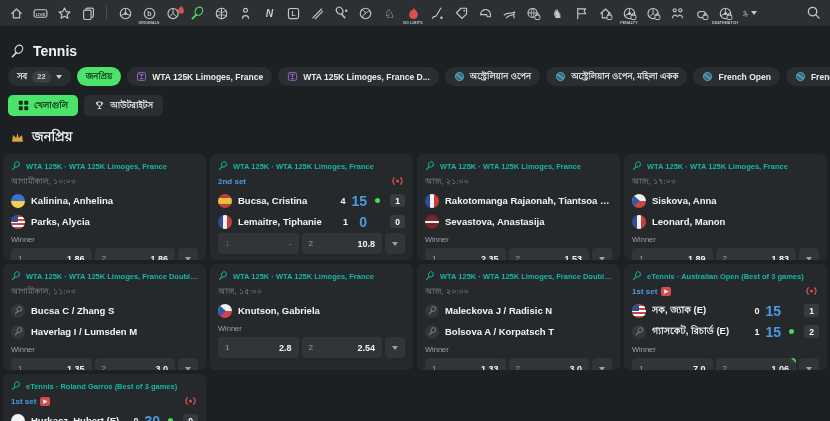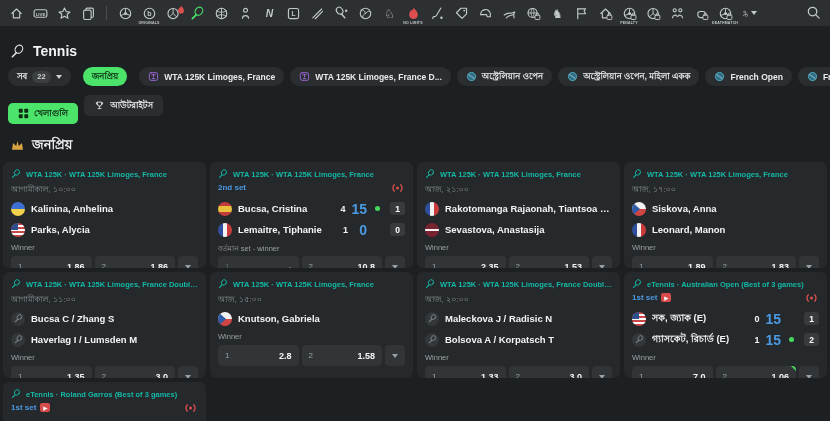--- a/index.html
+++ b/index.html
@@ -13,48 +13,48 @@
   .tb-sub { position:absolute; bottom:-4px; left:50%; transform:translateX(-50%);
     font-size:3.5px; letter-spacing:.2px; color:#c3c8ca; white-space:nowrap; font-weight:bold; }
   .fire-badge { position:absolute; top:-4px; right:-4px; }
   .tb-divider { width:1px; height:14px; background:#4a4e50; margin:0 2px; flex:0 0 aupx; }
   .tb-search { margin-left:auto; color:#c3c8ca; width:16px; height:16px; cursor:pointer; }
 
   .page-head { display:flex; align-items:center; gap:8px; padding:17px 10px 3px; }
   .page-head .ttl { font-size:14px; font-weight:bold; }
   .page-head .racq { color:#e8eaea; display:flex; }
 
-  .filters { display:flex; align-items:flex-end; gap:12px; padding:5px 8px 3px;
+  .filters { display:flex; align-items:flex-end; gap:6px; padding:5px 8px 3px;
     white-space:nowrap; overflow:hidden; }
   .pill { height:19px; background:#2b2e30; border-radius:10px; display:inline-flex;
     align-items:center; gap:5px; padding:0 9px; font-size:8.5px; font-weight:bold;
     color:#e9ebeb; flex:0 0 auto; cursor:pointer; }
   .pill .count { background:#3b3f41; border-radius:8px; padding:1.5px 5px; font-size:7.5px;
     color:#ced2d3; font-weight:bold; }
   .pill.green { background:#4be36a; color:#0d2a14; }
   .tri-down { width:0; height:0; border-left:3.5px solid transparent;
     border-right:3.5px solid transparent; border-top:4px solid #ced2d3; display:inline-block; }
   .tab-ico { display:flex; flex:0 0 auto; }
 
   .view-toggle { display:flex; gap:6px; padding:6px 8px 2px; }
   .btn { height:21px; border-radius:5px; background:#2b2e30; color:#e9ebeb;
     display:inline-flex; align-items:center; gap:5px; padding:0 10px; font-size:8.5px;
     font-weight:bold; cursor:pointer; }
-  .btn.green { background:#4be36a; color:#0d2a14;margin-top:8px; }
+  .btn.green { background:#4be36a; color:#0d2a14; }
 
   .section-head { display:flex; align-items:center; gap:7px; padding:9px 10px 6px; }
   .section-head .ttl { font-size:13px; font-weight:bold; }
 
   .grid { display:grid; grid-template-columns:repeat(4,1fr); gap:4px; margin:0 3px; }
   .card { background:#26292b; border-radius:6px; padding:6px 8px 8px; height:106px;
     overflow:hidden; position:relative; }
   .league-row { display:flex; align-items:center; gap:5px; height:12px; color:#14b8a6; }
   .league { font-size:7.5px; font-weight:bold; white-space:nowrap; overflow:hidden;
     text-overflow:ellipsis; }
-  .status-row { display:flex; align-items:flex-start; gap:4px; height:12px; margin-top:3px; }
+  .status-row { display:flex; align-items:center; gap:4px; height:12px; margin-top:3px; }
   .time { font-size:8px; color:#8a9094; }
   .set-label { font-size:8px; font-weight:bold; color:#4a9ae4; }
   .rbadge { width:10px; height:9px; background:#d84b4b; border-radius:2px; color:#fff;
     font-size:5.5px; display:none; align-items:center; justify-content:center; }
   .live-ind { margin-left:auto; display:none; }
   .card.live .rbadge.on { display:flex; }
   .card.live .live-ind { display:flex; }
 
   .player { display:flex; align-items:center; gap:6px; margin-top:6px; height:15px; }
   .flag { width:14px; height:14px; border-radius:50%; position:relative; overflow:hidden;
@@ -497,21 +497,20 @@
       <span class="sbox">1</span>
     </div>
     <div class="player">
       <span class="flag flag-fr"></span>
       <span class="pname">Lemaitre, Tiphanie</span>
       <span class="games">1</span>
       <span class="pts">0</span>
       <span class="sdot"></span>
       <span class="sbox">0</span>
     </div>
-    <div class="market">বর্তমান set - winner</div>
     <div class="odds">
       <div class="odd o1 disabled">
           <span class="lab">1</span>
           <span class="val">-</span>
         </div>
       <div class="odd o2">
           <span class="lab">2</span>
           <span class="val">10.8</span>
         </div>
       <div class="odd caretbtn">
@@ -670,21 +669,21 @@
 
     </div>
     <div class="market">Winner</div>
     <div class="odds">
       <div class="odd o1">
           <span class="lab">1</span>
           <span class="val">2.8</span>
         </div>
       <div class="odd o2">
           <span class="lab">2</span>
-          <span class="val">1.58</span>
+          <span class="val">2.54</span>
         </div>
       <div class="odd caretbtn">
           <span class="tri-down" style="border-top-color:#9aa0a4;"></span>
         </div>
     </div>
   </div>
 
   <div class="card">
     <div class="league-row">
       <span style="display:flex;flex:0 0 auto;">

